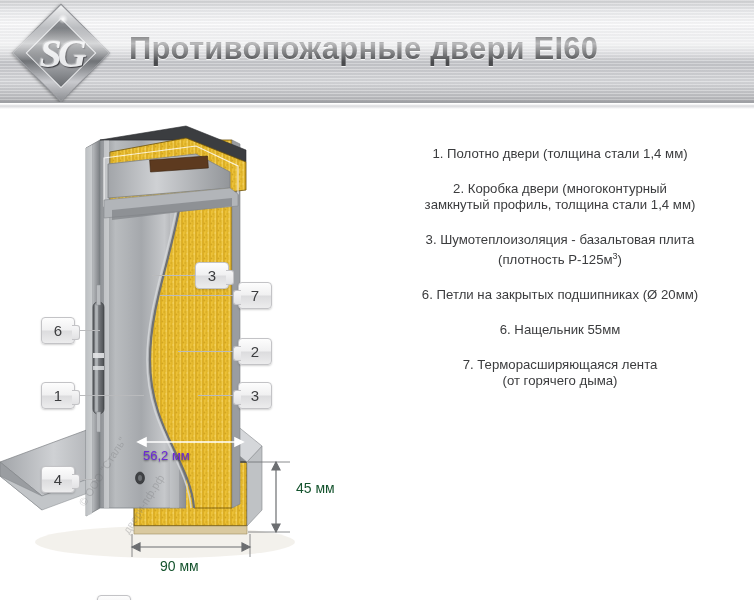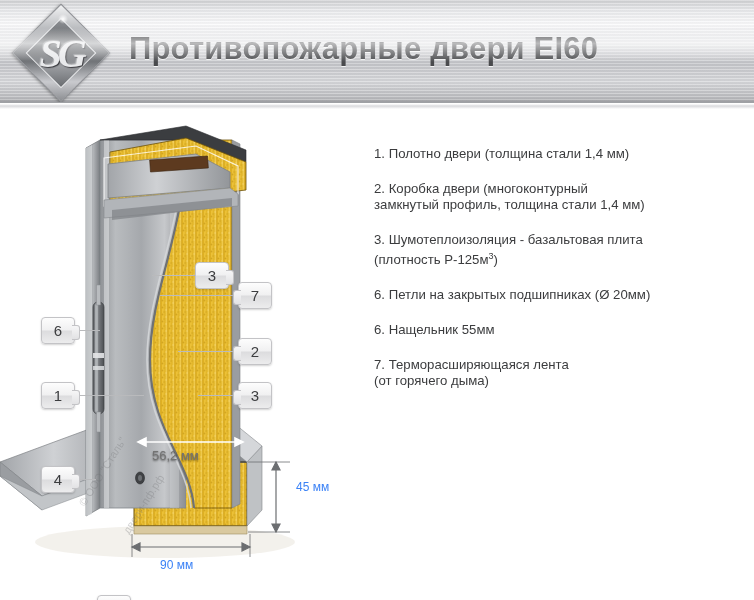--- a/index.html
+++ b/index.html
@@ -118,20 +118,21 @@
     left: 0; top: 104px;
     width: 754px; height: 5px;
     background: linear-gradient(to bottom, #ffffff, #d9dadd 40%, #ececee 70%, #ffffff);
   }
 
   
   #spec-list {
     position: absolute;
     left: 374px; top: 146px;
     width: 372px;
+    text-align: center;
   }
   .spec-item {
     color: #3b3c3e;
     font-size: 13.2px;
     line-height: 16px;
     margin-bottom: 19px;
     white-space: pre-line;
   }
   .spec-item sup { font-size: 9px; vertical-align: super; }
 
@@ -193,30 +194,29 @@
   .leader {
     position: absolute;
     height: 1px;
     background: #b9babc;
     z-index: 30;
   }
 
   
   .dim-label {
     position: absolute;
-    font-size: 12px;
-    color: #3b82f6;
+    font-size: 14px;
+    color: #14532d;
     white-space: nowrap;
     z-index: 45;
   }
   .dim-label.white {
-    color: #737373;
+    color: #6d28d9;
     font-size: 13px;
     text-shadow: 0 1px 2px rgba(0,0,0,0.55);
-    margin-left: 9px;
   }
 
   
   #watermark {
     position: absolute;
     left: 92px; top: 300px;
     width: 150px; height: 120px;
     transform: rotate(-58deg);
     transform-origin: center;
     opacity: 0.30;

